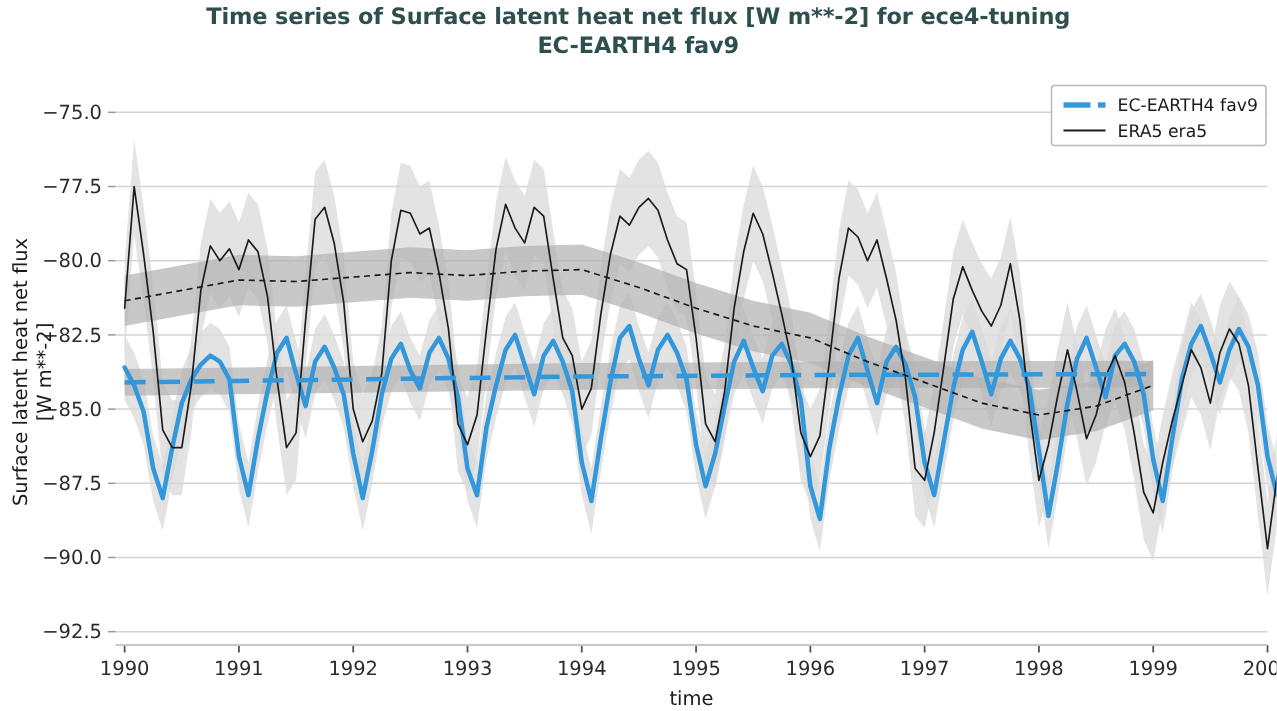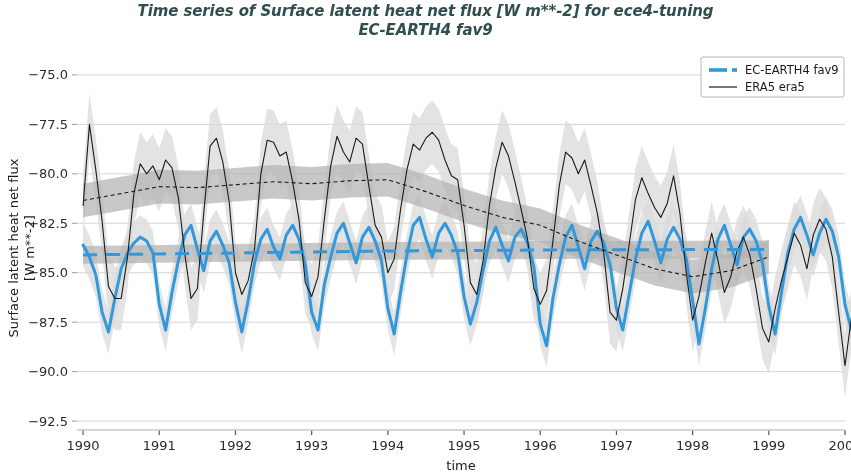--- a/index.html
+++ b/index.html
@@ -11,21 +11,20 @@
   }
   #fig{position:relative;width:851px;height:474px;}
   .title{
     position:absolute;left:0;top:2px;width:851px;
     text-align:center;
     color:#2f4f4f;
     font-weight:bold;
     font-size:15px;
     line-height:19px;
     letter-spacing:-0.1px;
-    font-style:italic;
   }
   svg{position:absolute;left:0;top:0;}
   .tick-label{
     font-family:"DejaVu Sans","Liberation Sans",sans-serif;
     font-size:13px;fill:#2b2b2b;
   }
   .axis-title{
     font-family:"DejaVu Sans","Liberation Sans",sans-serif;
     font-size:13px;fill:#1a1a1a;
   }

